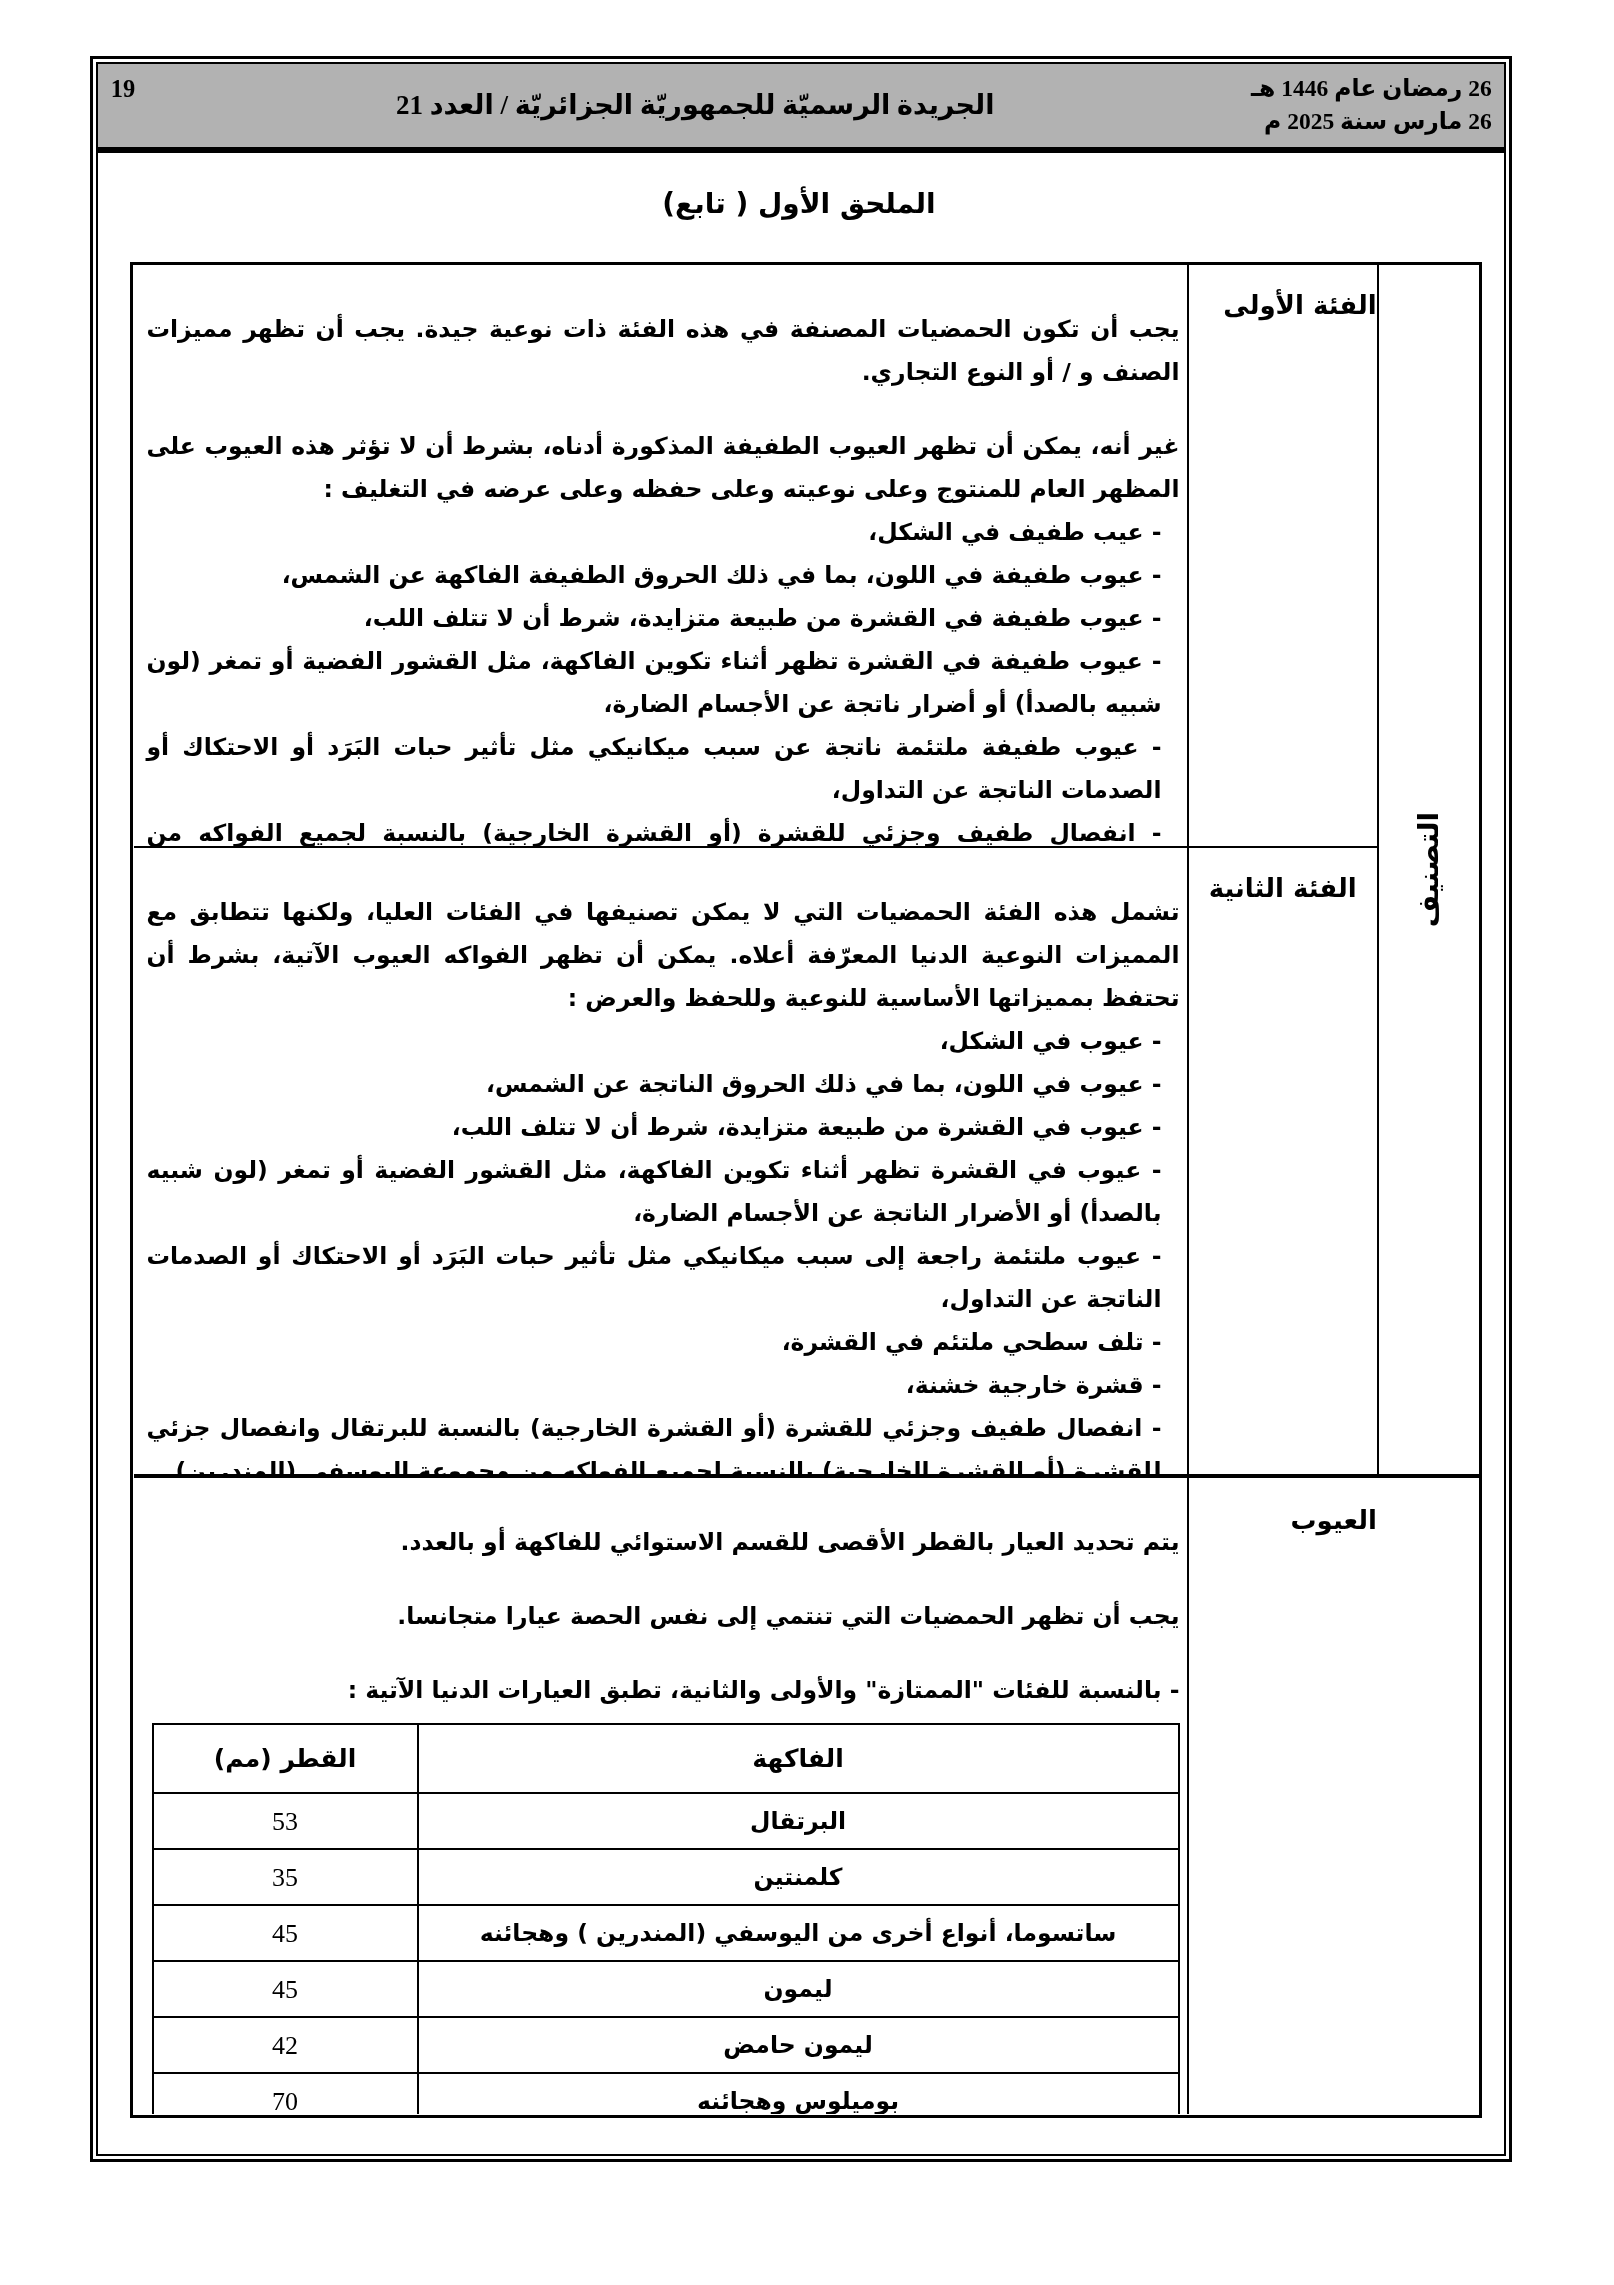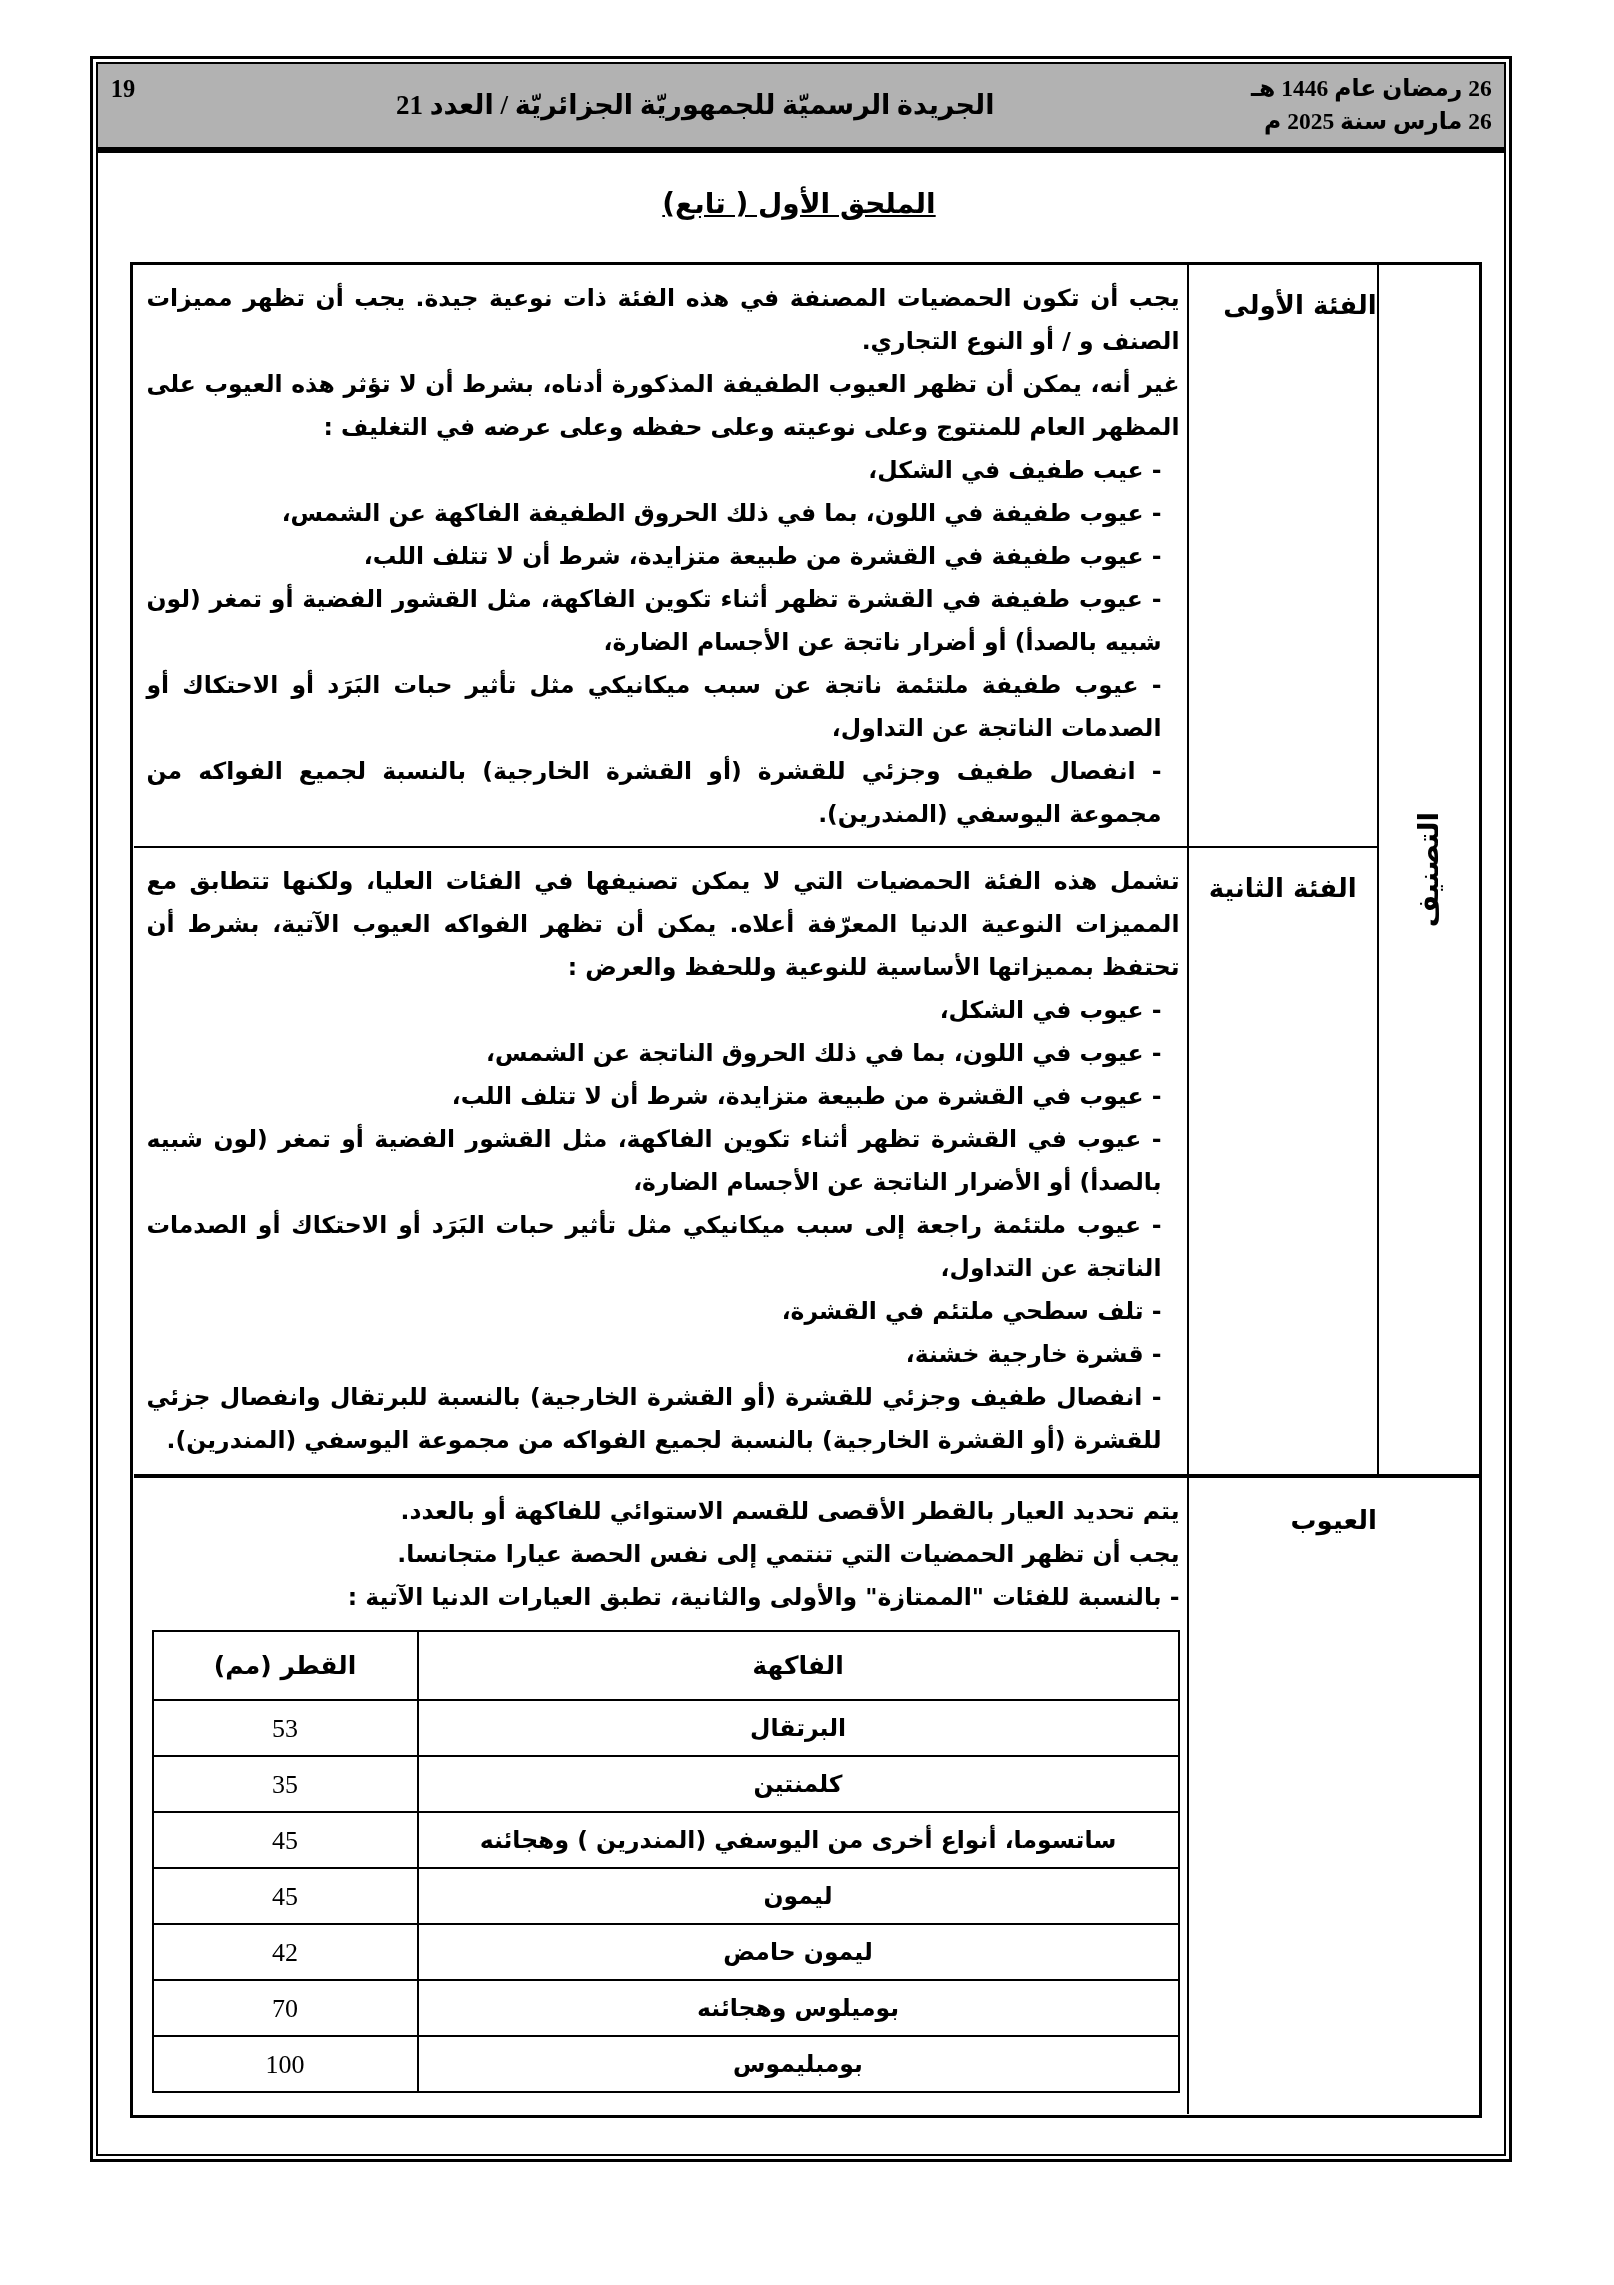--- a/index.html
+++ b/index.html
@@ -66,21 +66,20 @@
     padding-top: 11px;
     font-family: "Liberation Serif", "DejaVu Sans", serif;
   }
   
   .annex-title {
     position: absolute;
     top: 123px;
     left: 0; right: 4px;
     text-align: center;
     font-size: 28px;
-    text-decoration: underline;
   }
   
   .main-table {
     position: absolute;
     left: 32px;
     top: 198px;
     width: 1352px;
     height: 1856px;
     border: 3.6px solid #000;
     box-sizing: border-box;
@@ -137,20 +136,21 @@
     border-top: 4.5px solid #000;
   }
   .cell-content-1, .cell-content-2, .cell-content-3 {
     padding: 12.7px 7.2px 0 12.7px;
     font-size: 23.5px;
     line-height: 43px;
   }
   .para {
     text-align: justify;
     text-justify: inter-word;
+    margin-top: 31px;
   }
   .bullet {
     text-align: justify;
     text-justify: inter-word;
     padding-right: 18px;
   }
   
   .fruit-table {
     border-collapse: collapse;
     margin-top: 11px;

